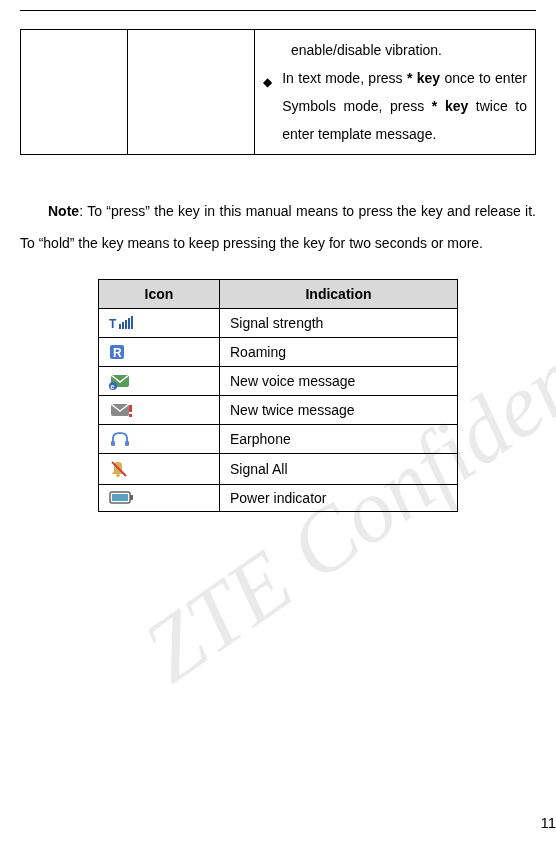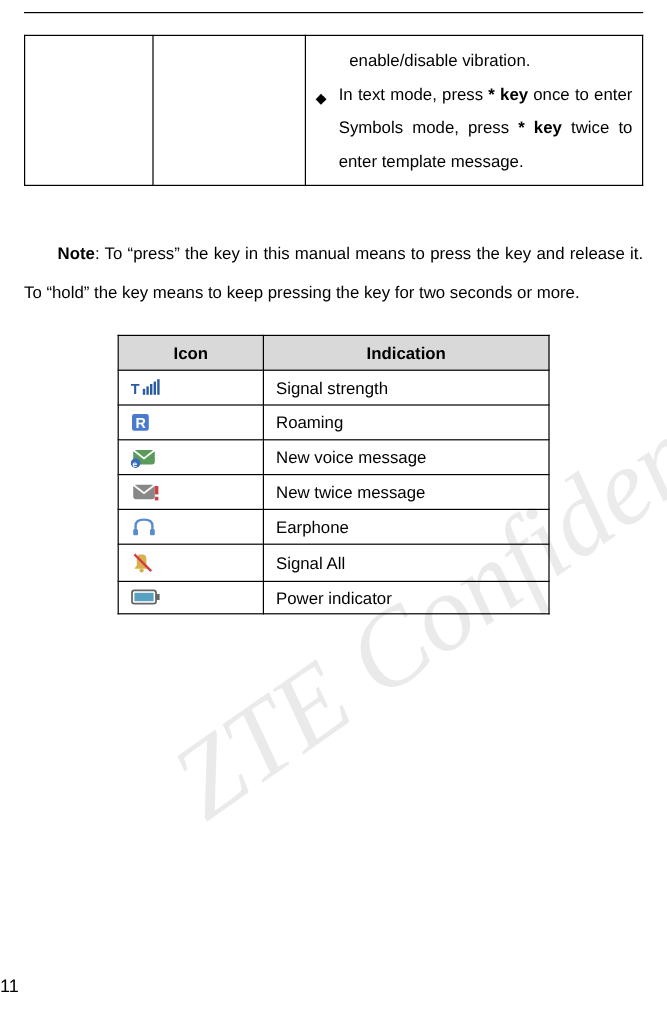--- a/index.html
+++ b/index.html
@@ -74,21 +74,21 @@
     padding: 5px 10px;
     font-size: 14px;
   }
   .icon-col { width: 100px; text-align: left; }
   .icon-col svg { display: block; }
   .page-number {
     position: absolute;
     bottom: 18px;
     left: 0;
     right: 0;
-    text-align: left;
+    text-align: right;
     font-size: 15px;
   }
   
   .watermark {
     position: absolute;
     top: 180px;
     left: 0px;
     width: 556px;
     height: 520px;
     opacity: 0.08;

